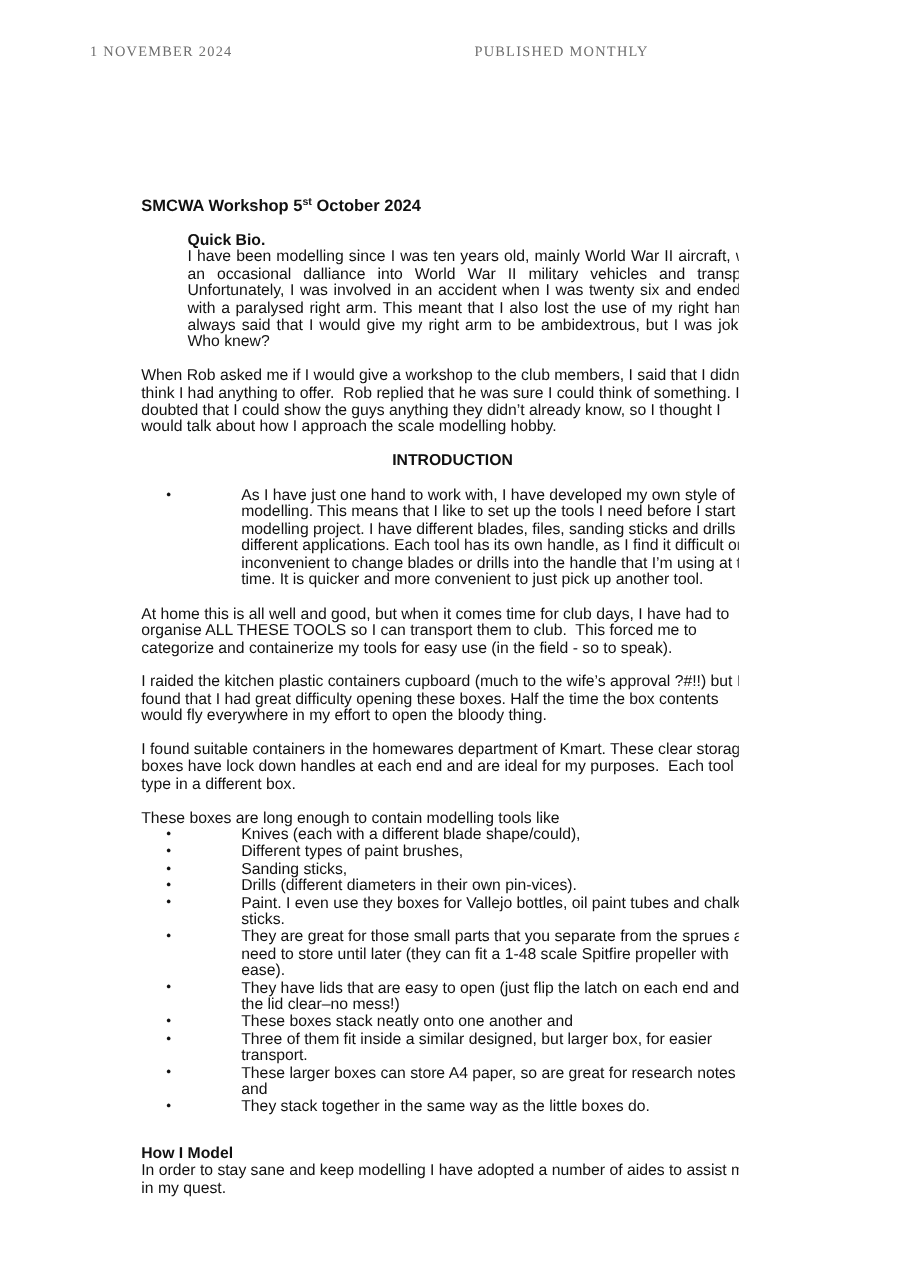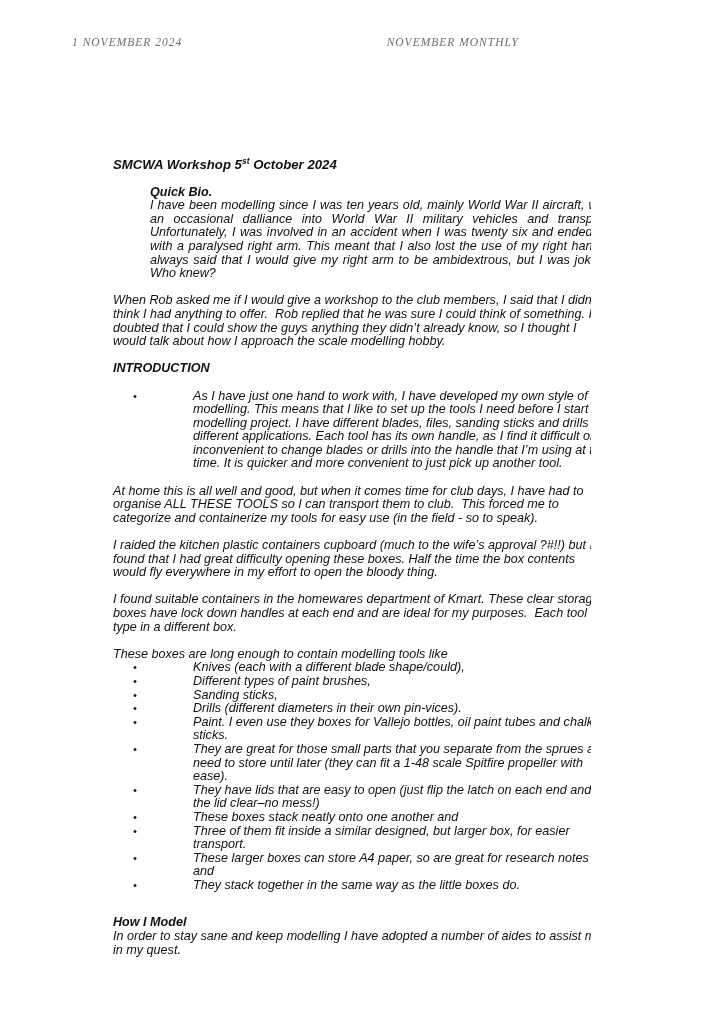--- a/index.html
+++ b/index.html
@@ -8,21 +8,20 @@
     background: #ffffff;
   }
   .page {
     position: relative;
     width: 591px;
     height: 1023px;
     background: #ffffff;
     overflow: hidden;
     font-family: "Liberation Sans", "DejaVu Sans", sans-serif;
     color: #111111;
-    font-style: italic;
   }
   .page-header {
     position: absolute;
     top: 36px;
     left: 72px;
     right: 72px;
     display: flex;
     justify-content: space-between;
     font-family: "Liberation Serif", "DejaVu Serif", serif;
     font-size: 11.5px;
@@ -56,20 +55,21 @@
   }
   .para.justified {
     text-align: justify;
   }
   .para.tight {
     margin-bottom: 0;
   }
   .section-heading {
     font-weight: bold;
     margin: 0 0 13.6px 0;
+    text-align: center;
   }
   .subheading {
     font-weight: bold;
     margin: 0;
   }
   .bullet-item {
     display: flex;
     align-items: flex-start;
   }
   .bullet-item .dot {
@@ -94,21 +94,21 @@
     margin-top: 24px;
   }
 </style>
 </head>
 <body>
 
 <div class="page">
 
   <div class="page-header">
     <span>1 NOVEMBER 2024</span>
-    <span>NOVEMBER MONTHLY</span>
+    <span>PUBLISHED MONTHLY</span>
   </div>
 
   <div class="content">
 
     <div class="doc-title"><span>SMCWA Workshop 5</span><sup>st</sup><span> October 2024</span></div>
 
     <div class="indent-block">
       <div class="subheading">Quick Bio.</div>
       <div class="para justified tight">I have been modelling since I was ten years old, mainly World War II aircraft, with an occasional dalliance into World War II military vehicles and transport. Unfortunately, I was involved in an accident when I was twenty six and ended up with a paralysed right arm. This meant that I also lost the use of my right hand. I always said that I would give my right arm to be ambidextrous, but I was joking. Who knew?</div>
     </div>

